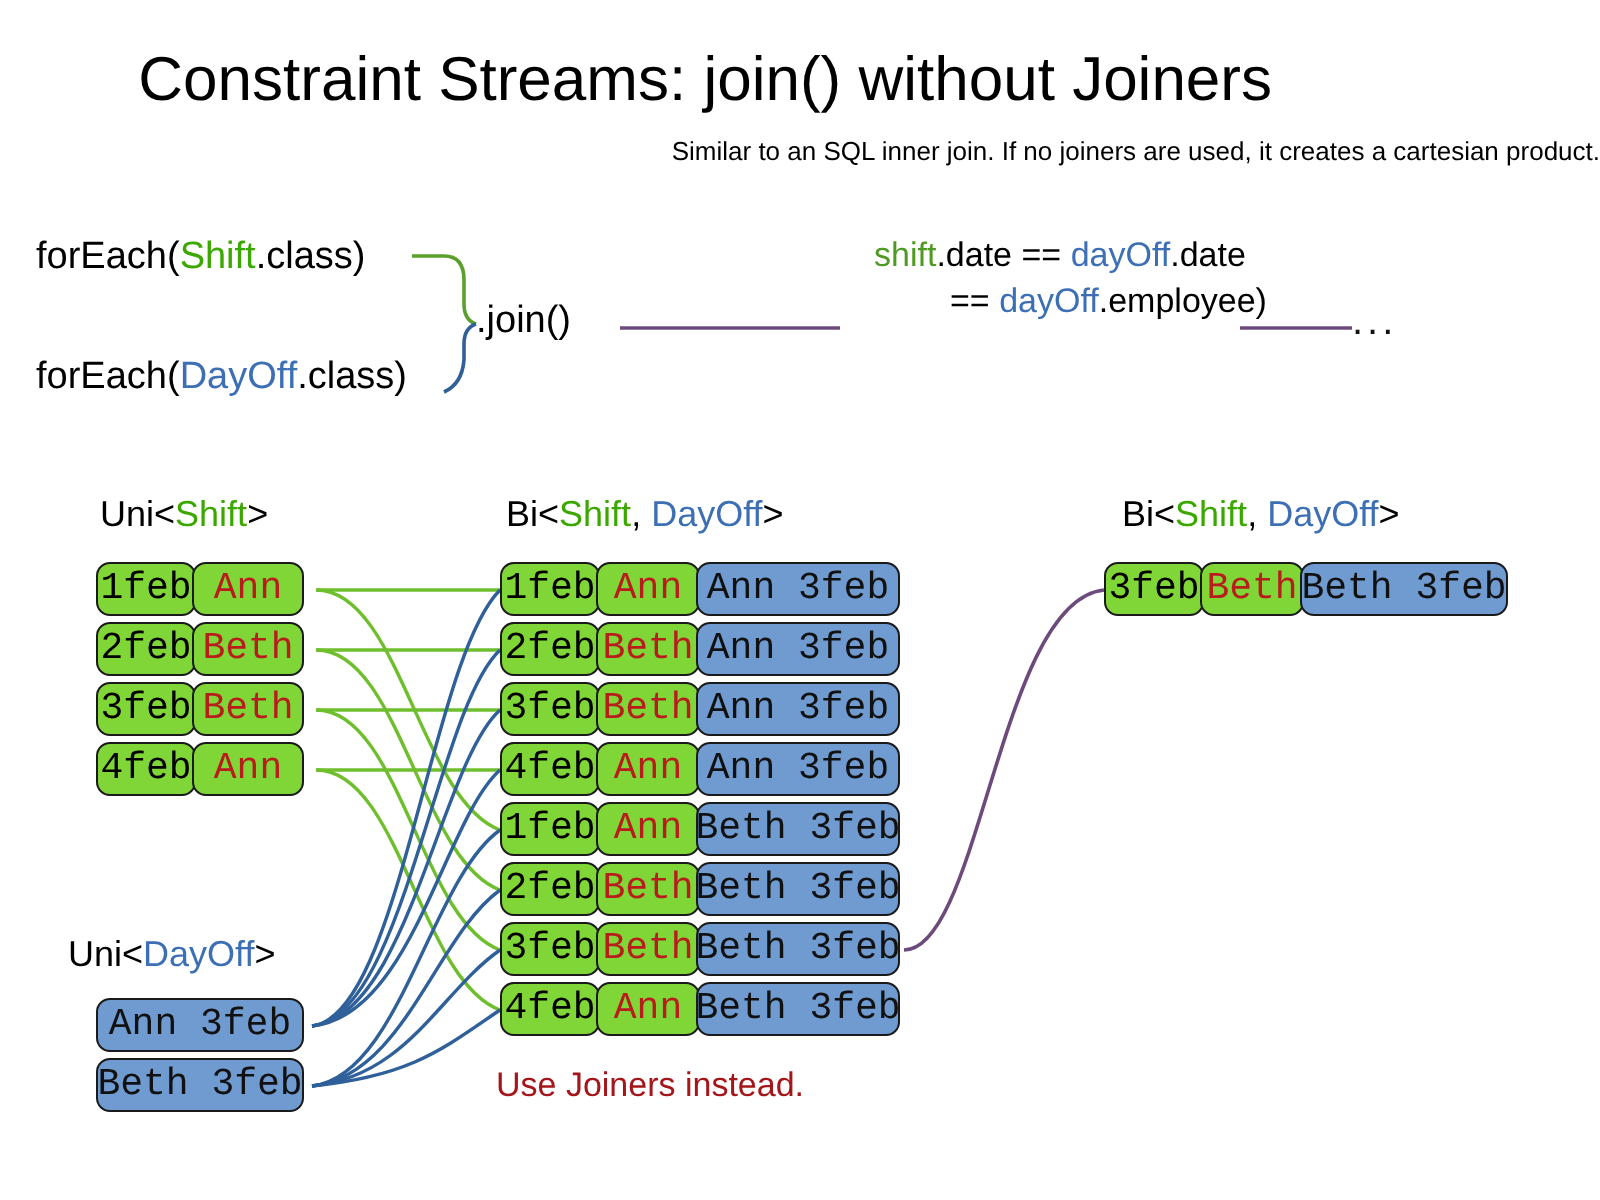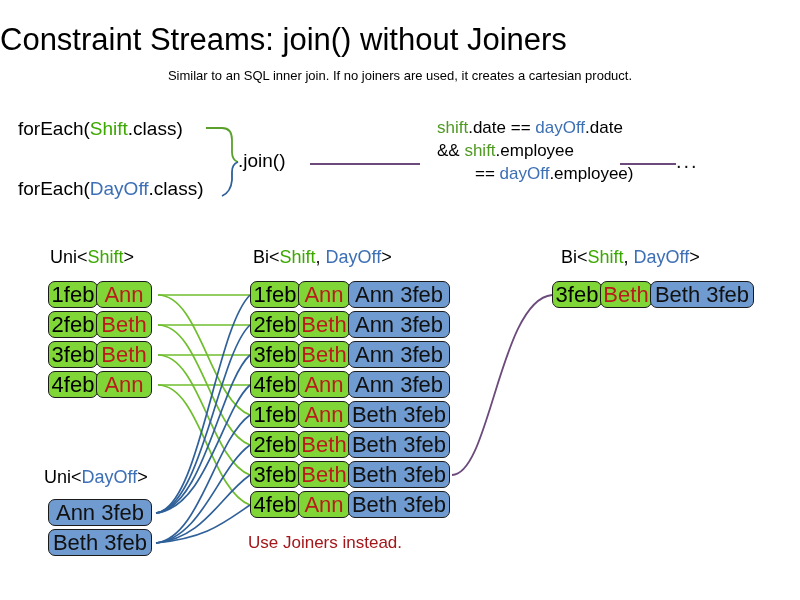--- a/index.html
+++ b/index.html
@@ -13,29 +13,29 @@
     position: relative;
     overflow: hidden;
     font-family: "Liberation Sans", sans-serif;
     color: #000000;
   }
   .abs { position: absolute; }
 
   
   #title {
     left: 0; top: 22px; width: 636px;
-    text-align: left;
+    text-align: right;
     font-size: 31px;
     line-height: 36px;
     color: #000;
     white-space: nowrap;
   }
   #subtitle {
     left: 0; top: 68px; width: 800px;
-    text-align: center;
+    text-align: right;
     font-size: 13px;
     line-height: 16px;
     color: #000;
   }
 
   
   .code {
     font-size: 19px;
     line-height: 22px;
     white-space: nowrap;
@@ -71,39 +71,40 @@
   
   .stream-header {
     font-size: 18px;
     line-height: 22px;
     white-space: nowrap;
     color: #000;
   }
   #hdr-uni-shift { left: 50px; top: 246px; }
   #hdr-bi-mid { left: 253px; top: 246px; }
   #hdr-bi-right { left: 561px; top: 246px; }
-  #hdr-uni-dayoff { left: 44px; top: 466px; }
+  #hdr-uni-dayoff { left: 34px; top: 466px; }
 
   
   .card {
     display: flex;
     align-items: stretch;
     height: 27px;
   }
   .seg {
     box-sizing: border-box;
     border: 1.6px solid #1a1a1a;
     border-radius: 7px;
     display: flex;
     align-items: center;
     justify-content: center;
-    font-size: 22px;
+    font-size: 19px;
     line-height: 19px;
     white-space: nowrap;
     overflow: hidden;
+    font-family: Liberation Mono, monospace;
   }
   .seg-green { background: #7fd636; color: #000; }
   .seg-green-name { background: #7fd636; color: #b91c1c; }
   .seg-blue { background: #6f9bd1; color: #111; }
 
   
   #shift-list { left: 48px; top: 281px; }
   #shift-list .card { margin-bottom: 3px; }
   #shift-list .seg-date { width: 50px; }
   #shift-list .seg-name { width: 56px; margin-left: -2px; }
@@ -149,21 +150,20 @@
 <div class="abs" id="subtitle">Similar to an SQL inner join. If no joiners are used, it creates a cartesian product.</div>
 
 <div class="abs code" id="foreach-shift"><span>forEach(</span><span class="cls-shift">Shift</span><span>.class)</span></div>
 
 <div class="abs code" id="foreach-dayoff"><span>forEach(</span><span class="cls-dayoff">DayOff</span><span>.class)</span></div>
 
 <div class="abs code" id="join-label">.join()</div>
 
 <div class="abs" id="filter-block">
   <div class="l2"><span class="var-shift">shift</span><span>.date == </span><span class="var-dayoff">dayOff</span><span>.date</span></div>
-  <div class="l3"><span>&amp;&amp; </span><span class="var-shift">shift</span><span>.employee</span></div>
   <div class="l4"><span>== </span><span class="var-dayoff">dayOff</span><span>.employee)</span></div>
 </div>
 
 <div class="abs" id="ellipsis">...</div>
 
 <svg class="abs" id="wires" viewBox="0 0 800 600">
 
   <path d="M206,128 L222,128 Q232,128 232,140 L232,152 Q232,160 238,162" fill="none" stroke="#5aa02c" stroke-width="1.8"></path>
 
   <path d="M222,196 Q231,192 232,180 L232,172 Q232,164 238,162" fill="none" stroke="#2f6099" stroke-width="1.8"></path>

